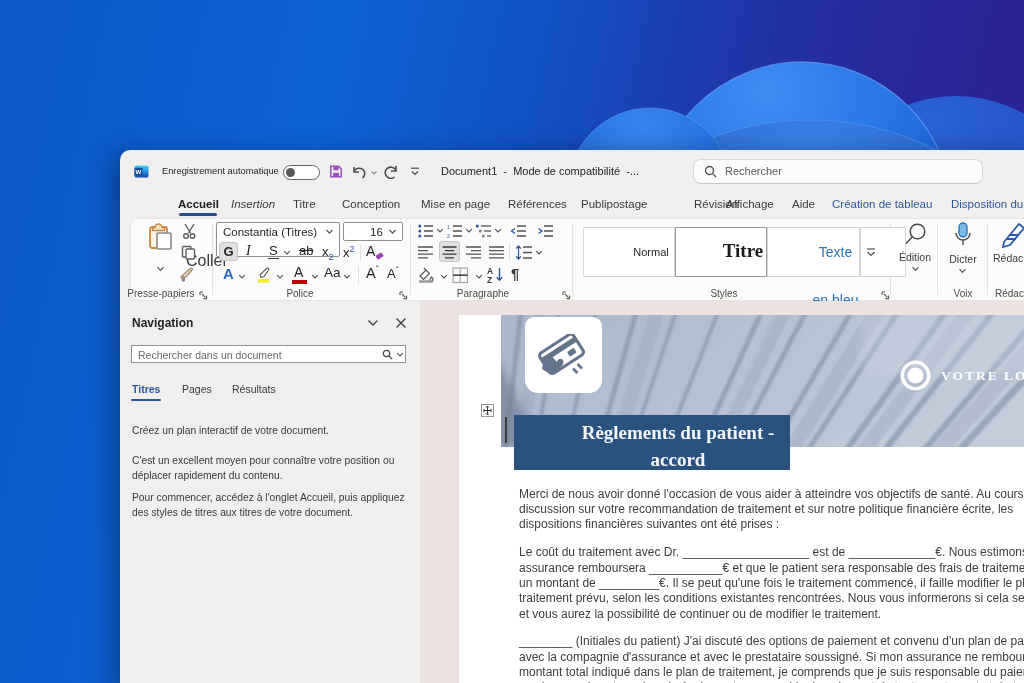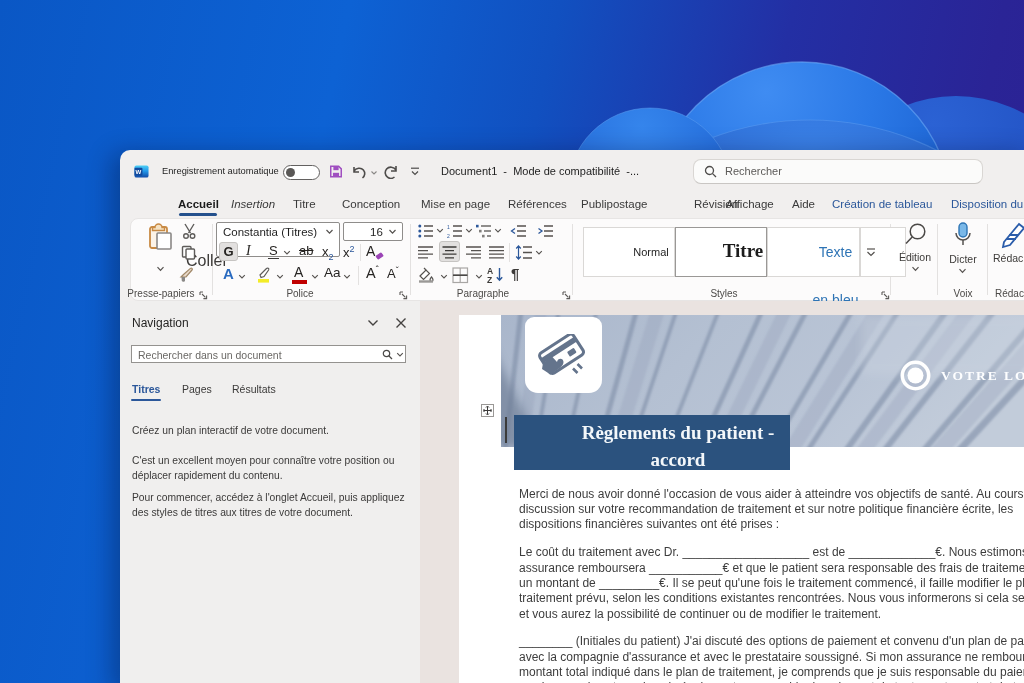--- a/index.html
+++ b/index.html
@@ -332,21 +332,21 @@
 <svg class="abs" style="left:997px;top:221px" width="28" height="28" viewBox="0 0 28 28">
 <path d="M7 21 L22 3 L27 7 L13 24 L6 26 Z" fill="#fff" stroke="#2a5caa" stroke-width="1.8"></path>
 <path d="M12 14 h9 M10 18 h9" stroke="#2a5caa" stroke-width="2.2"></path>
 </svg>
 <div class="abs" style="left:993px;top:252px;font-size:10.5px;color:#3d3b39;">Rédac</div>
 <div class="abs glabel" style="left:995px;width:40px;text-align:left;">Rédac</div>
 <div id="navpane" class="abs"></div>
 <div id="docarea" class="abs"></div>
 <div id="page" class="abs"></div>
 
-<div class="abs" style="left:132px;top:316px;font-size:12px;font-weight:normal;color:#252423;">Navigation</div>
+<div class="abs" style="left:132px;top:316px;font-size:12px;font-weight:bold;color:#252423;">Navigation</div>
 <svg class="abs" style="left:367px;top:319px" width="12" height="8" viewBox="0 0 12 8">
     <path d="M1.5 1.5 L6 6 L10.5 1.5" fill="none" stroke="#444240" stroke-width="1.4"></path>
   </svg>
 <svg class="abs" style="left:395px;top:317px" width="12" height="12" viewBox="0 0 12 12">
     <path d="M1.5 1.5 L10.5 10.5 M10.5 1.5 L1.5 10.5" stroke="#444240" stroke-width="1.4"></path>
   </svg>
 <div class="abs" style="left:131px;top:345px;width:275px;height:18px;background:#fff;border:1px solid #94928f;box-sizing:border-box;"></div>
 <div class="abs" style="left:138px;top:349px;font-size:10.5px;color:#6a6865;">Rechercher dans un document</div>
 <svg class="abs" style="left:382px;top:349px" width="11" height="11" viewBox="0 0 11 11">
     <circle cx="4.5" cy="4.5" r="3.2" fill="none" stroke="#4a4846" stroke-width="1.2"></circle>

